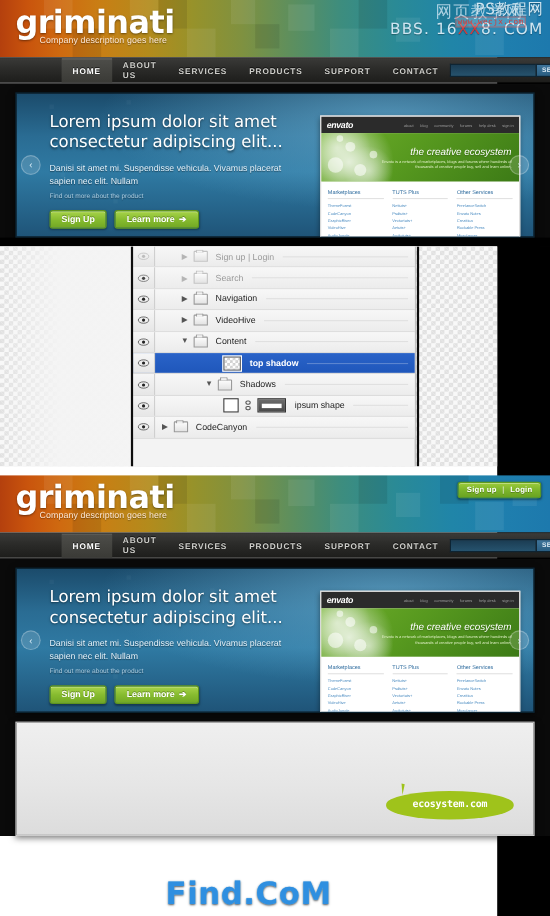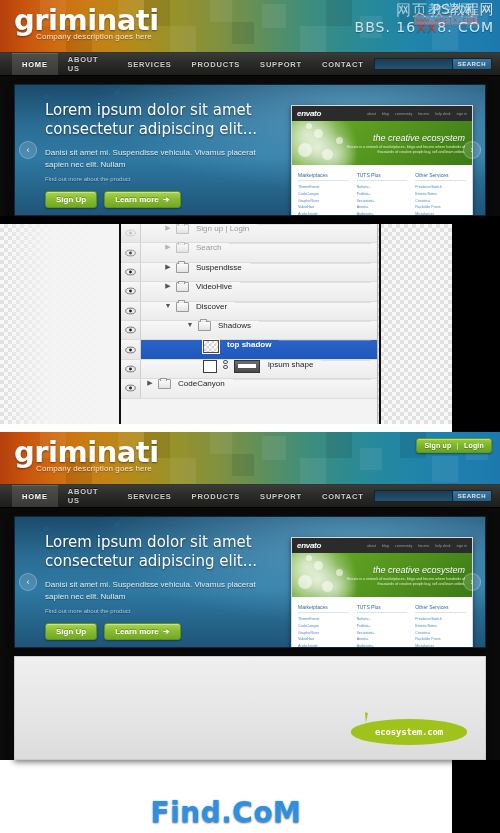--- a/index.html
+++ b/index.html
@@ -111,20 +111,21 @@
     padding: 0 10px;
     font-size: 7.5px; font-weight: bold; color: #cfcfcb;
     letter-spacing: 0.8px;
     text-shadow: 0 -1px 0 rgba(0,0,0,0.7);
     cursor: pointer;
   }
   .nav-item.active {
     background: linear-gradient(180deg,#4e4e4a 0%,#3a3a36 100%);
     color: #fff;
     box-shadow: inset 0 1px 0 rgba(255,255,255,0.14);
+    margin-left: 44px;
   }
   .nav-search {
     margin-left: auto; display: flex; align-items: center;
     padding-right: 8px; gap: 0;
   }
   .search-field {
     width: 78px; height: 12px;
     background: linear-gradient(180deg,#1b3c52 0%,#26536e 100%);
     border: 1px solid #0d2433;
     border-right: none;
@@ -334,21 +335,21 @@
   .eye-cell {
     width: 20px; min-width: 20px; height: 100%;
     display: flex; align-items: center; justify-content: center;
     border-right: 1px solid #cfcfcf;
     background: linear-gradient(180deg,#f6f6f6 0%,#e6e6e6 100%);
   }
   .eye {
     width: 11px; height: 8px;
     display: block;
   }
-  .layer-body { display: flex; flex: 1; height: 100%; padding-left: 4px; }
+  .layer-body { display: flex; align-items: center; flex: 1; height: 100%; padding-left: 4px; }
   .indent-1 { padding-left: 22px; }
   .indent-2 { padding-left: 44px; }
   .indent-3 { padding-left: 62px; }
   .tri {
     width: 10px; min-width: 10px; text-align: center;
     font-size: 7px; color: #555; margin-right: 3px;
   }
   .layer-row.dim .tri { color: #b5b5b5; }
   .folder {
     width: 13px; height: 10px; min-width: 13px;
@@ -610,21 +611,21 @@
       <div class="layer-row">
         <div class="eye-cell">
           <svg class="eye" viewBox="0 0 16 10">
             <ellipse cx="8" cy="5" rx="7" ry="4.2" fill="none" stroke="#444" stroke-width="1"></ellipse>
             <circle cx="8" cy="5" r="2.1" fill="#222"></circle>
           </svg>
         </div>
         <div class="layer-body indent-1">
           <span class="tri">▶</span>
           <span class="folder"></span>
-          <span class="layer-name">Suspendisse</span>
+          <span class="layer-name">Navigation</span>
           <span class="layer-trail"></span>
         </div>
       </div>
 
       <div class="layer-row">
         <div class="eye-cell">
           <svg class="eye" viewBox="0 0 16 10">
             <ellipse cx="8" cy="5" rx="7" ry="4.2" fill="none" stroke="#444" stroke-width="1"></ellipse>
             <circle cx="8" cy="5" r="2.1" fill="#222"></circle>
           </svg>
@@ -640,50 +641,50 @@
       <div class="layer-row">
         <div class="eye-cell">
           <svg class="eye" viewBox="0 0 16 10">
             <ellipse cx="8" cy="5" rx="7" ry="4.2" fill="none" stroke="#444" stroke-width="1"></ellipse>
             <circle cx="8" cy="5" r="2.1" fill="#222"></circle>
           </svg>
         </div>
         <div class="layer-body indent-1">
           <span class="tri">▼</span>
           <span class="folder"></span>
-          <span class="layer-name">Discover</span>
+          <span class="layer-name">Content</span>
+          <span class="layer-trail"></span>
+        </div>
+      </div>
+
+      <div class="layer-row selected">
+        <div class="eye-cell">
+          <svg class="eye" viewBox="0 0 16 10">
+            <ellipse cx="8" cy="5" rx="7" ry="4.2" fill="none" stroke="#444" stroke-width="1"></ellipse>
+            <circle cx="8" cy="5" r="2.1" fill="#222"></circle>
+          </svg>
+        </div>
+        <div class="layer-body indent-3">
+          <span class="thumb-check"></span>
+          <span class="layer-name">top shadow</span>
           <span class="layer-trail"></span>
         </div>
       </div>
 
       <div class="layer-row">
         <div class="eye-cell">
           <svg class="eye" viewBox="0 0 16 10">
             <ellipse cx="8" cy="5" rx="7" ry="4.2" fill="none" stroke="#444" stroke-width="1"></ellipse>
             <circle cx="8" cy="5" r="2.1" fill="#222"></circle>
           </svg>
         </div>
         <div class="layer-body indent-2">
           <span class="tri">▼</span>
           <span class="folder"></span>
           <span class="layer-name">Shadows</span>
-          <span class="layer-trail"></span>
-        </div>
-      </div>
-
-      <div class="layer-row selected">
-        <div class="eye-cell">
-          <svg class="eye" viewBox="0 0 16 10">
-            <ellipse cx="8" cy="5" rx="7" ry="4.2" fill="none" stroke="#444" stroke-width="1"></ellipse>
-            <circle cx="8" cy="5" r="2.1" fill="#222"></circle>
-          </svg>
-        </div>
-        <div class="layer-body indent-3">
-          <span class="thumb-check"></span>
-          <span class="layer-name">top shadow</span>
           <span class="layer-trail"></span>
         </div>
       </div>
 
       <div class="layer-row">
         <div class="eye-cell">
           <svg class="eye" viewBox="0 0 16 10">
             <ellipse cx="8" cy="5" rx="7" ry="4.2" fill="none" stroke="#444" stroke-width="1"></ellipse>
             <circle cx="8" cy="5" r="2.1" fill="#222"></circle>
           </svg>

